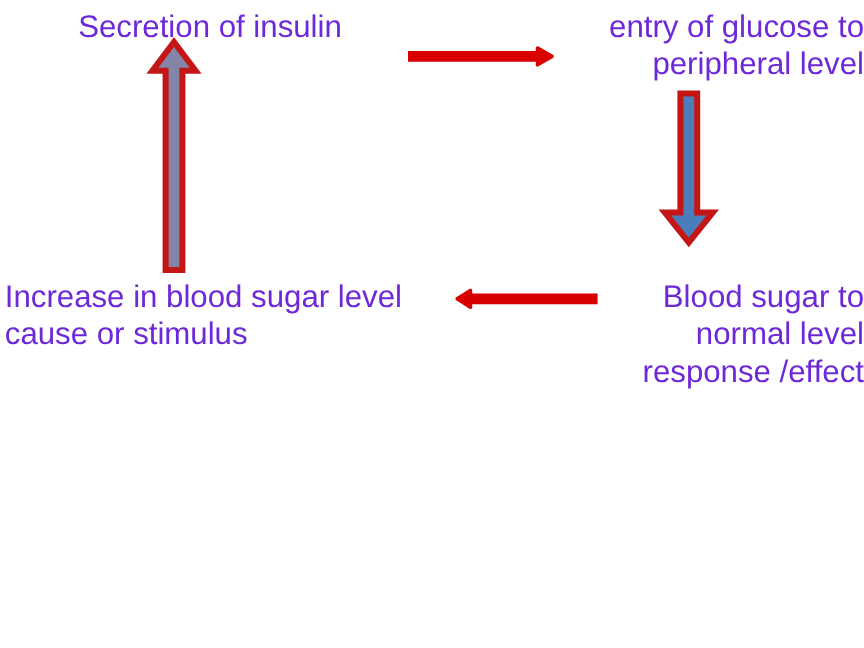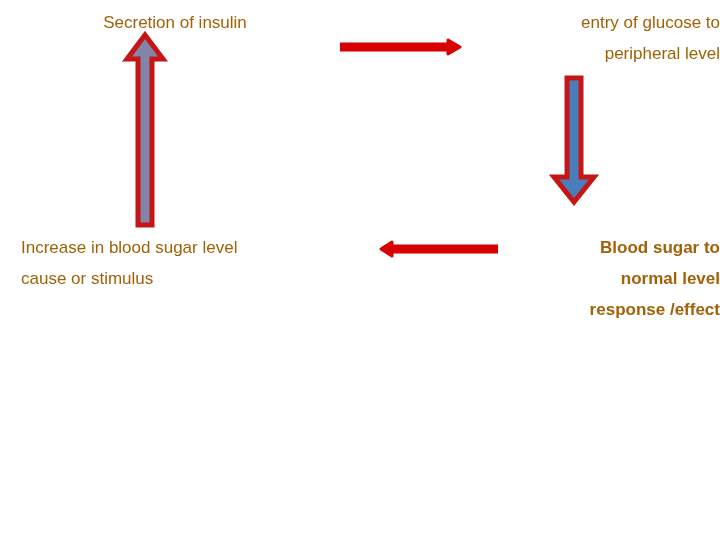--- a/index.html
+++ b/index.html
@@ -14,22 +14,22 @@
     overflow: hidden;
   }
   #canvas {
     position: relative;
     width: 720px;
     height: 540px;
     background: #ffffff;
   }
   .textblock {
     position: absolute;
-    color: #a16207;
-    font-size: 17px;
+    color: #6d28d9;
+    font-size: 26px;
     line-height: 31px;
     font-family: "Liberation Sans", sans-serif;
     white-space: pre-line;
     letter-spacing: 0px;
   }
   
   #label-secretion-insulin {
     left: 30px;
     top: 7px;
     width: 290px;
@@ -41,29 +41,27 @@
     top: 7px;
     width: 320px;
     text-align: right;
   }
   
   #label-increase-blood-sugar {
     left: 4px;
     top: 232px;
     width: 376px;
     text-align: left;
-    margin-left: 17px;
   }
   
   #label-blood-sugar-normal {
     left: 440px;
     top: 232px;
     width: 280px;
     text-align: right;
-    font-weight: bold;
   }
   .arrow-svg {
     position: absolute;
     overflow: visible;
   }
   #arrow-up-secretion {
     left: 122px;
     top: 32px;
   }
   #arrow-down-glucose {

